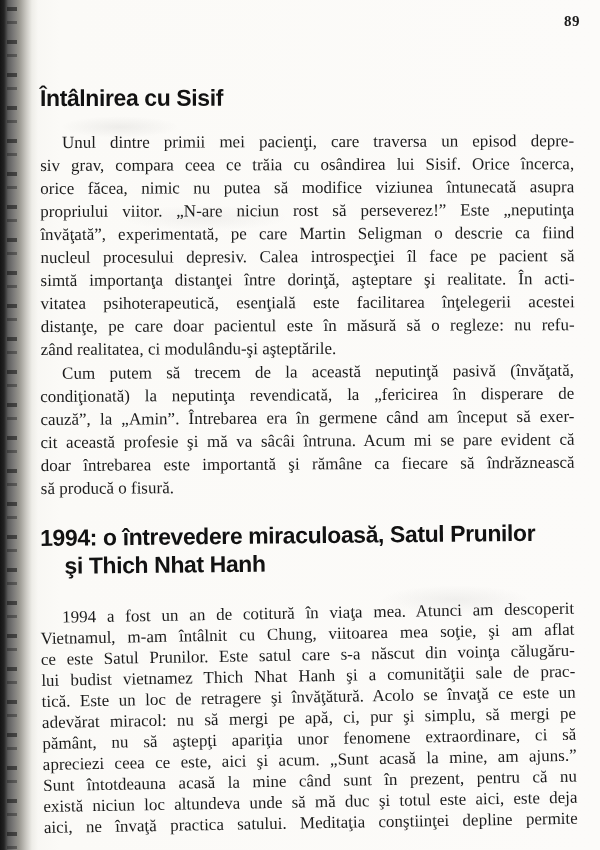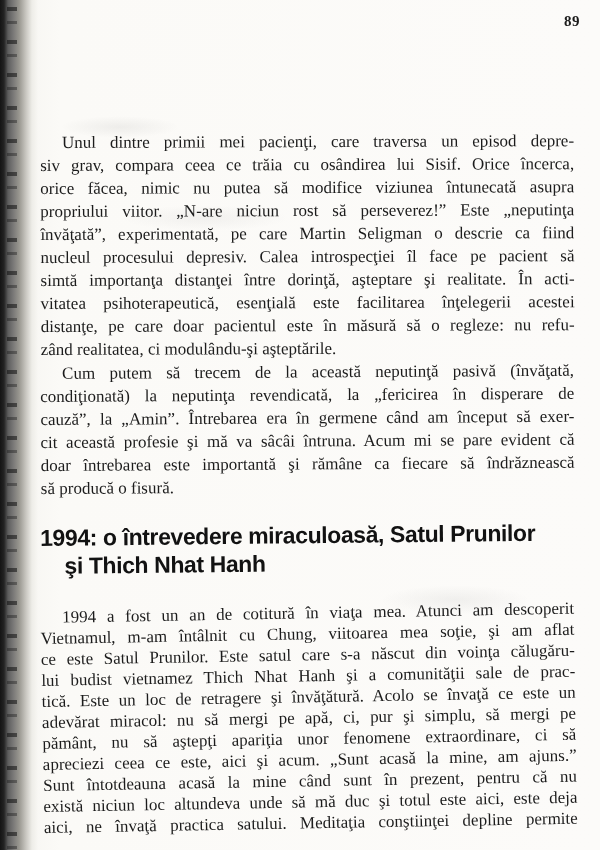--- a/index.html
+++ b/index.html
@@ -75,20 +75,23 @@
   <div class="spine"></div>
   <div class="spine-marks"></div>
 
   <div class="smudge s1"></div>
   <div class="smudge s2"></div>
   <div class="smudge s3"></div>
 
   <div class="page-number">89</div>
 
 
+  <div class="block heading" id="heading1">
+    <div class="hline">Întâlnirea cu Sisif</div>
+  </div>
 
   <div class="block" id="para1">
     <div class="line indent">Unul dintre primii mei pacienţi, care traversa un episod depre-</div>
     <div class="line">siv grav, compara ceea ce trăia cu osândirea lui Sisif. Orice încerca,</div>
     <div class="line">orice făcea, nimic nu putea să modifice viziunea întunecată asupra</div>
     <div class="line">propriului viitor. „N-are niciun rost să perseverez!” Este „neputinţa</div>
     <div class="line">învăţată”, experimentată, pe care Martin Seligman o descrie ca fiind</div>
     <div class="line">nucleul procesului depresiv. Calea introspecţiei îl face pe pacient să</div>
     <div class="line">simtă importanţa distanţei între dorinţă, aşteptare şi realitate. În acti-</div>
     <div class="line">vitatea psihoterapeutică, esenţială este facilitarea înţelegerii acestei</div>

